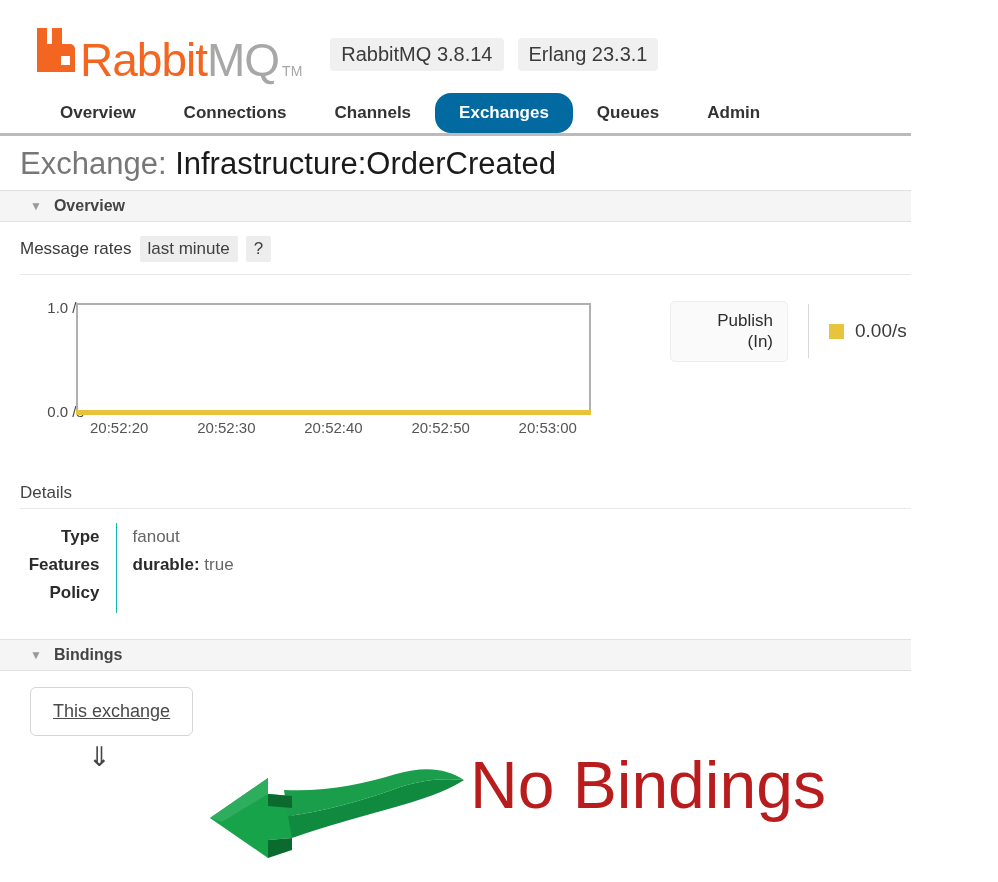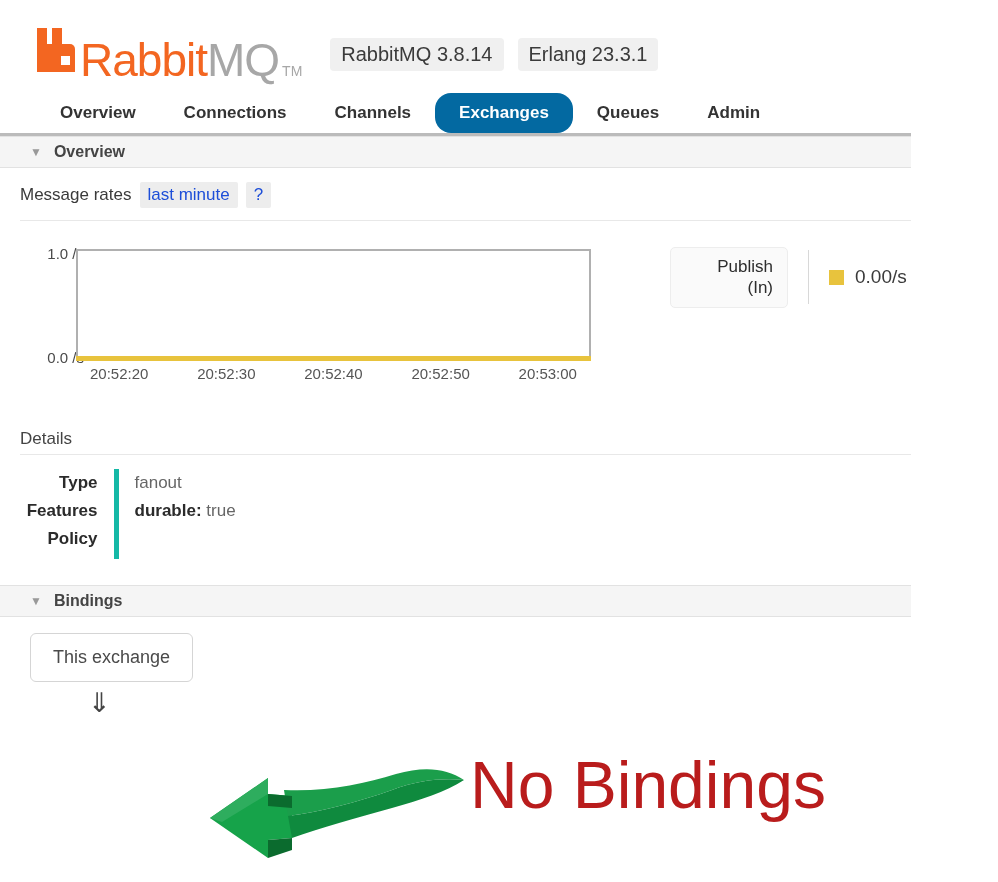--- a/index.html
+++ b/index.html
@@ -105,21 +105,21 @@
     align-items: center;
     gap: 8px;
     padding: 14px 0 6px 20px;
     font-size: 17px;
     color: #3a3a3a;
   }
   .chip {
     background: #EDEDED;
     padding: 3px 8px;
     border-radius: 2px;
-    color: #1d4ed8;
+    color: #404040;
     cursor: pointer;
   }
   .rates-underline {
     border-bottom: 1px solid #E8E8E8;
     margin: 6px 0 0 20px;
   }
 
   
   .chart-area {
     display: flex;
@@ -211,39 +211,40 @@
   .dt-label {
     text-align: right;
     width: 116px;
     font-size: 17px;
     font-weight: bold;
     color: #2b2b2b;
     padding-right: 16px !important;
     margin-left: 24px;
   }
   .dt-value {
-    border-left: 5px solid #14b8a6;
+    border-left: 1px solid #14b8a6;
     padding-left: 16px !important;
     font-size: 17px;
     color: #666666;
     min-width: 420px;
   }
   .dt-value b { color: #2b2b2b; font-weight: bold; }
   .dt-empty { height: 34px; }
 
   
   .bindings-body { position: relative; padding: 16px 0 0 30px; }
   .exch-box {
     display: inline-block;
     border: 1px solid #D5D5D5;
     border-radius: 6px;
     background: #ffffff;
     padding: 13px 22px;
     font-size: 18px;
     color: #4a4a4a;
+    text-decoration: underline;
   }
   .down-arrow {
     font-size: 27px;
     color: #444444;
     margin: 8px 0 0 58px;
     line-height: 1;
   }
   .no-bindings {
     font-size: 18px;
     color: #666666;
@@ -291,20 +292,24 @@
 
   <div class="nav">
     <div class="tab">Overview</div>
     <div class="tab">Connections</div>
     <div class="tab">Channels</div>
     <div class="tab active">Exchanges</div>
     <div class="tab">Queues</div>
     <div class="tab">Admin</div>
   </div>
 
+  <div class="page-title">
+    <span class="lbl">Exchange:</span>
+    <span class="val">Infrastructure:OrderCreated</span>
+  </div>
 
   <div class="section-head">
     <span class="tri">▼</span>
     <span>Overview</span>
   </div>
 
   <div class="rates-row">
     <span>Message rates</span>
     <span class="chip">last minute</span>
     <span class="chip">?</span>

